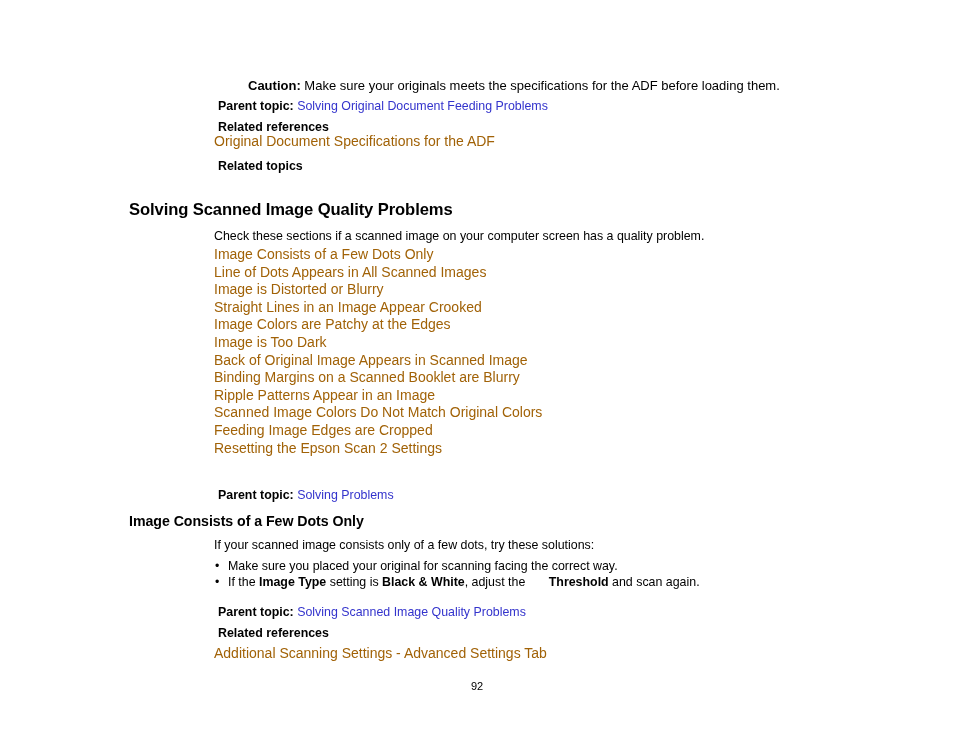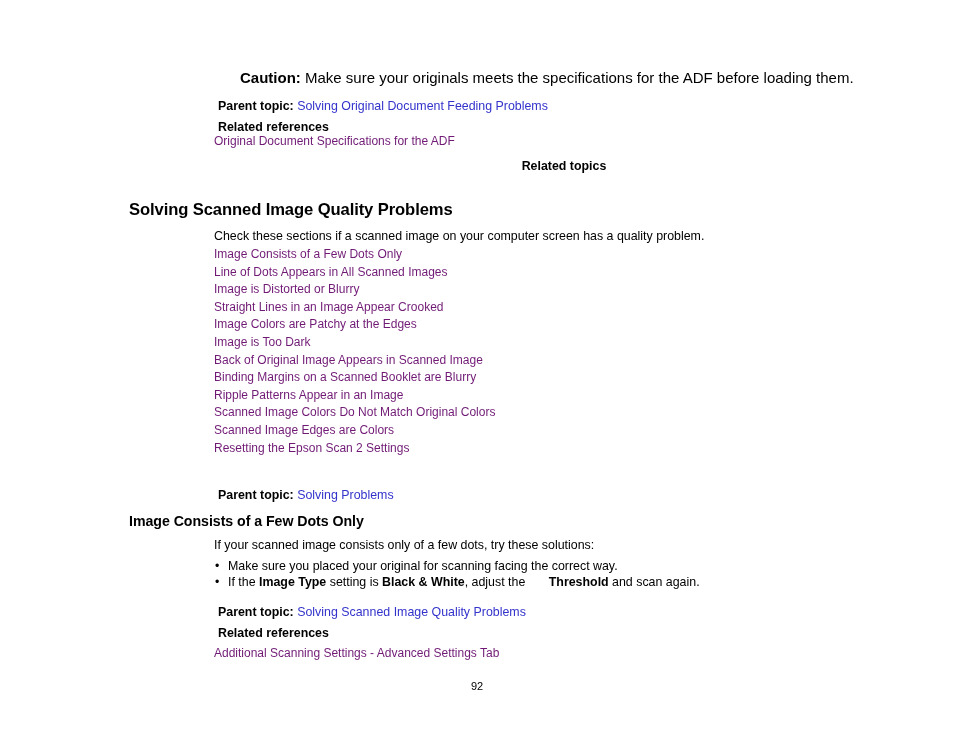--- a/index.html
+++ b/index.html
@@ -35,44 +35,44 @@
   }
 
   .para {
     font-size: 12.4px;
     line-height: 16px;
     color: #000000;
     margin: 0;
   }
 
   .note {
-    font-size: 15px;
-    line-height: 16px;
-    margin: 8px;
+    font-size: 13px;
+    line-height: 16px;
+    margin: 16px;
     padding-left: 18px;
   }
 
   .label-bold {
     font-weight: bold;
   }
 
   .link {
     color: #3333cc;
     font-size: 12.4px;
     line-height: 17.6px;
     text-decoration: none;
     display: inline;
     cursor: pointer;
   }
 
   .link-line {
     display: block;
-    font-size: 12px;
+    font-size: 14px;
     line-height: 17.6px;
-    color: #701a75;
+    color: #a16207;
     cursor: pointer;
     white-space: nowrap;
   }
 
   .kv-line {
     font-size: 12.4px;
     line-height: 16px;
     margin: 4px;
     white-space: nowrap;
   }
@@ -120,21 +120,21 @@
     font-size: 11px;
     font-weight: normal;
     color: #000000;
   }
 
   
   #caution      { top: 62px; }
   #parent1      { top: 94px; }
   #relrefs1     { top: 115px; }
   #relref-link1 { top: 133px; }
-  #reltopics1   { top: 154px; text-align: center; }
+  #reltopics1   { top: 154px; }
   #reltopic-link1 { top: 172px; }
   #sec-title    { top: 200px; }
   #intro-para   { top: 228px; }
   #topic-links  { top: 246px; }
   #parent2      { top: 483px; }
   #sub-title    { top: 512px; }
   #intro2       { top: 537px; }
   #bullets      { top: 558px; }
   #parent3      { top: 600px; }
   #relrefs2     { top: 621px; }
@@ -179,21 +179,21 @@
       <span class="link-line">Image Consists of a Few Dots Only</span>
       <span class="link-line">Line of Dots Appears in All Scanned Images</span>
       <span class="link-line">Image is Distorted or Blurry</span>
       <span class="link-line">Straight Lines in an Image Appear Crooked</span>
       <span class="link-line">Image Colors are Patchy at the Edges</span>
       <span class="link-line">Image is Too Dark</span>
       <span class="link-line">Back of Original Image Appears in Scanned Image</span>
       <span class="link-line">Binding Margins on a Scanned Booklet are Blurry</span>
       <span class="link-line">Ripple Patterns Appear in an Image</span>
       <span class="link-line">Scanned Image Colors Do Not Match Original Colors</span>
-      <span class="link-line">Scanned Image Edges are Colors</span>
+      <span class="link-line">Feeding Image Edges are Cropped</span>
       <span class="link-line">Resetting the Epson Scan 2 Settings</span>
     </div>
 
   <div class="body-col" id="parent2">
     <p class="kv-line"><span class="label-bold">Parent topic:</span> <span class="link">Solving Problems</span></p>
   </div>
 
   <div class="heading-col" id="sub-title">
     <h2 class="sub-title">Image Consists of a Few Dots Only</h2>
   </div>

